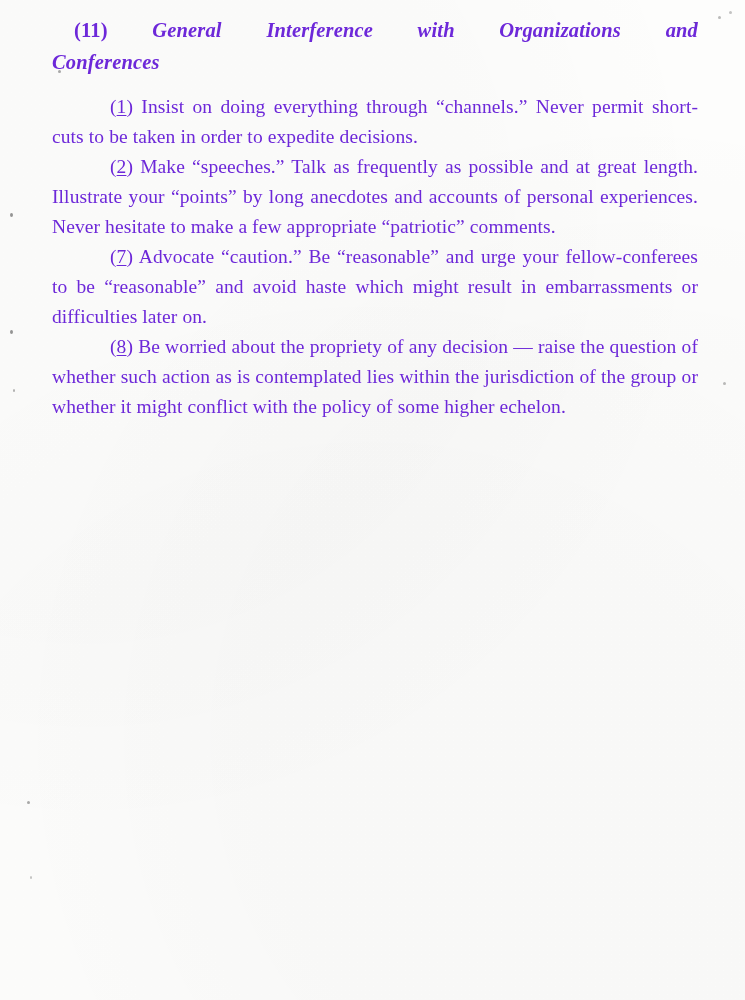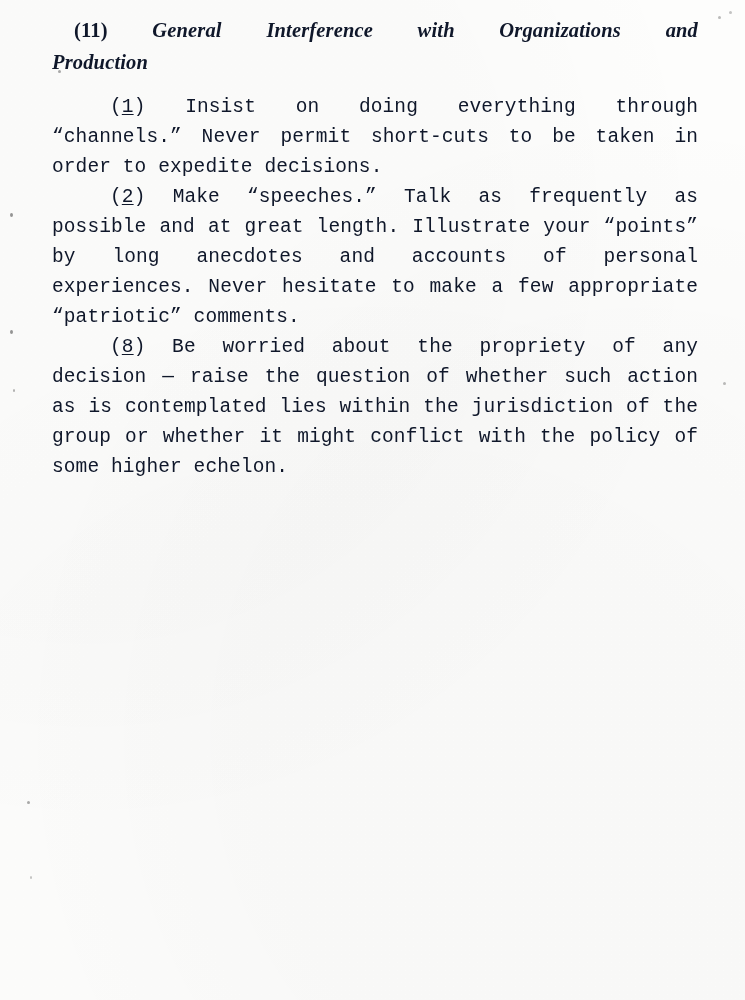--- a/index.html
+++ b/index.html
@@ -10,21 +10,21 @@
   }
 
   .page {
     position: relative;
     width: 745px;
     height: 1000px;
     margin: 0 auto;
     background: #fdfdfc;
     overflow: hidden;
     font-family: "Liberation Serif", "DejaVu Serif", serif;
-    color: #0f172a;
+    color: #6d28d9;
     -webkit-font-smoothing: none;
   }
 
   
   .paper-grain {
     position: absolute;
     inset: 0;
     pointer-events: none;
     background:
       radial-gradient(circle at 12% 22%, rgba(0,0,0,0.012) 0 38%, rgba(0,0,0,0) 62%),
@@ -86,21 +86,20 @@
     padding: 0;
     list-style: none;
   }
   .clause {
     margin: 0;
     font-size: 19.5px;
     line-height: 30px;
     text-align: justify;
     text-justify: inter-word;
     letter-spacing: 0.1px;
-    font-family: Liberation Mono, monospace;
   }
   .clause:first-child {
     padding-top: 14px;
   }
   .clause .indent {
     display: inline-block;
     width: 58px;
   }
   .clause .clause-num {
     white-space: nowrap;
@@ -127,40 +126,44 @@
 <body>
 
 <div class="page">
 
   <div class="paper-grain"></div>
 
   <div class="content">
 
     <h1 class="section-heading">
       <span class="line-1"><span class="sec-num">(11)</span> <span class="sec-title">General Interference with Organizations and</span></span>
-      <span class="line-2 sec-title">Production</span>
+      <span class="line-2 sec-title">Conferences</span>
     </h1>
 
 
     <div class="clause-list">
 
       <p class="clause">
         <span class="indent"></span><span class="clause-num">(<u>1</u>)</span>
         <span class="body-text">Insist on doing everything through “channels.” Never permit short-cuts to be taken in order to expedite decisions.</span>
       </p>
 
       <p class="clause">
         <span class="indent"></span><span class="clause-num">(<u>2</u>)</span>
         <span class="body-text">Make “speeches.” Talk as frequently as possible and at great length. Illustrate your “points” by long anecdotes and accounts of personal experiences. Never hesitate to make a few appropriate “patriotic” comments.</span>
       </p>
 
 
 
 
 
+      <p class="clause">
+        <span class="indent"></span><span class="clause-num">(<u>7</u>)</span>
+        <span class="body-text">Advocate “caution.” Be “reasonable” and urge your fellow-conferees to be “reasonable” and avoid haste which might result in embarrassments or difficulties later on.</span>
+      </p>
 
       <p class="clause">
         <span class="indent"></span><span class="clause-num">(<u>8</u>)</span>
         <span class="body-text">Be worried about the propriety of any decision — raise the question of whether such action as is contemplated lies within the jurisdiction of the group or whether it might conflict with the policy of some higher echelon.</span>
       </p>
 
     </div>
   </div>
 
   <span class="speck" style="left:10px;  top:213px; width:3px;  height:4px;"></span>

